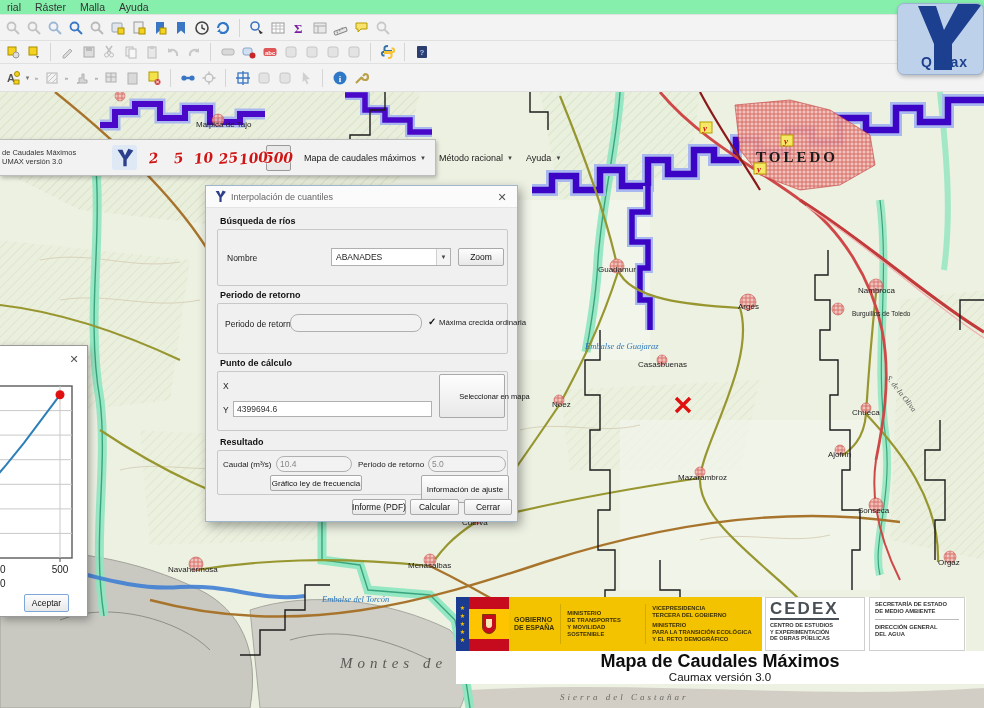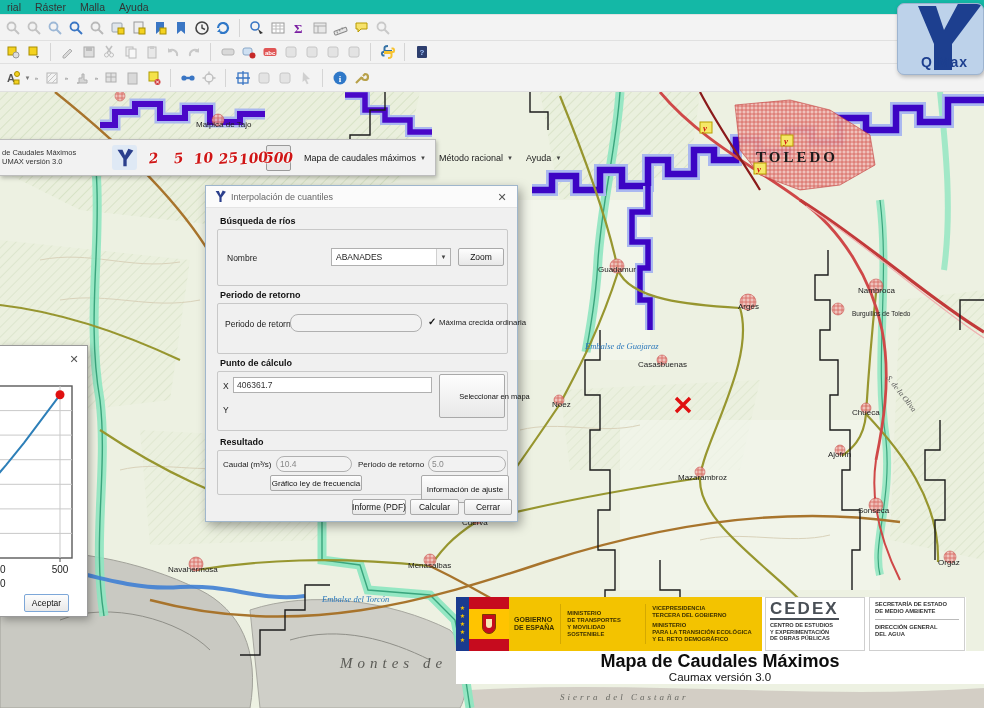--- a/index.html
+++ b/index.html
@@ -1,20 +1,20 @@
 <!DOCTYPE html>
 <html><head>
 <meta charset="utf-8">
 <style>
   html,body{margin:0;padding:0;background:#777;}
   *{box-sizing:border-box;}
   #app{position:relative;width:984px;height:708px;overflow:hidden;background:#f0f0f0;
        font-family:"Liberation Sans",sans-serif;color:#222;}
   
-  #menubar{position:absolute;left:0;top:0;width:984px;height:15px;background:#14b8a6;
+  #menubar{position:absolute;left:0;top:0;width:984px;height:15px;background:#86efac;
            display:flex;align-items:center;font-size:10.5px;color:#333;border-bottom:1px solid #e2e2e2;}
   .menu-item{padding:0 7px;}
   
   .tbrow{position:absolute;left:0;width:984px;background:#f3f3f3;display:flex;align-items:center;
          border-bottom:1px solid #e0e0e0;padding-left:2px;}
   #tb1{top:15px;height:26px;}
   #tb2{top:41px;height:23px;}
   #tb3{top:64px;height:28px;}
   .ico{width:21px;height:20px;display:flex;align-items:center;justify-content:center;flex:0 0 auto;border-radius:2px;}
   .ico svg{display:block;}
@@ -626,22 +626,22 @@
     <div class="grp-head" style="left:14px;top:104px;">Periodo de retorno</div>
     <div class="grp-box" style="left:11px;top:117px;width:291px;height:51px;"></div>
     <div class="lbl" style="left:19px;top:133px;">Periodo de retorno</div>
     <input class="fld dis" style="left: 84px; top: 128px; width: 132px; height: 18px;" readonly="" value="">
     <span class="chk" style="left:222px;top:130px;">✓</span>
     <div class="lbl" style="left:233px;top:132px;font-size:7.8px;">Máxima crecida ordinaria</div>
 
     <div class="grp-head" style="left:14px;top:172px;">Punto de cálculo</div>
     <div class="grp-box" style="left:11px;top:185px;width:291px;height:60px;"></div>
     <div class="lbl" style="left:17px;top:195px;">X</div>
-    <input class="fld" style="left: 27px; top: 191px; width: 199px; height: 16px;" value="406361.7">
     <div class="lbl" style="left:17px;top:219px;">Y</div>
+    <input class="fld" style="left: 27px; top: 215px; width: 199px; height: 16px;" value="4399694.6">
     <div class="btn" style="left:233px;top:188px;width:66px;height:44px;font-size:7.5px;padding-left:45px;">Seleccionar en mapa</div>
 
     <div class="grp-head" style="left:14px;top:251px;">Resultado</div>
     <div class="grp-box" style="left:11px;top:264px;width:291px;height:45px;"></div>
     <div class="lbl" style="left:17px;top:274px;font-size:8px;">Caudal (m³/s)</div>
     <input class="fld dis" style="left: 70px; top: 270px; width: 76px; height: 16px;" readonly="" value="10.4">
     <div class="lbl" style="left:152px;top:274px;font-size:8px;">Periodo de retorno</div>
     <input class="fld dis" style="left: 222px; top: 270px; width: 78px; height: 16px;" readonly="" value="5.0">
     <div class="btn" style="left:64px;top:289px;width:92px;height:16px;font-size:8px;">Gráfico ley de frecuencia</div>
     <div class="btn" style="left:215px;top:289px;width:88px;height:28px;font-size:8px;">Información de ajuste</div>

